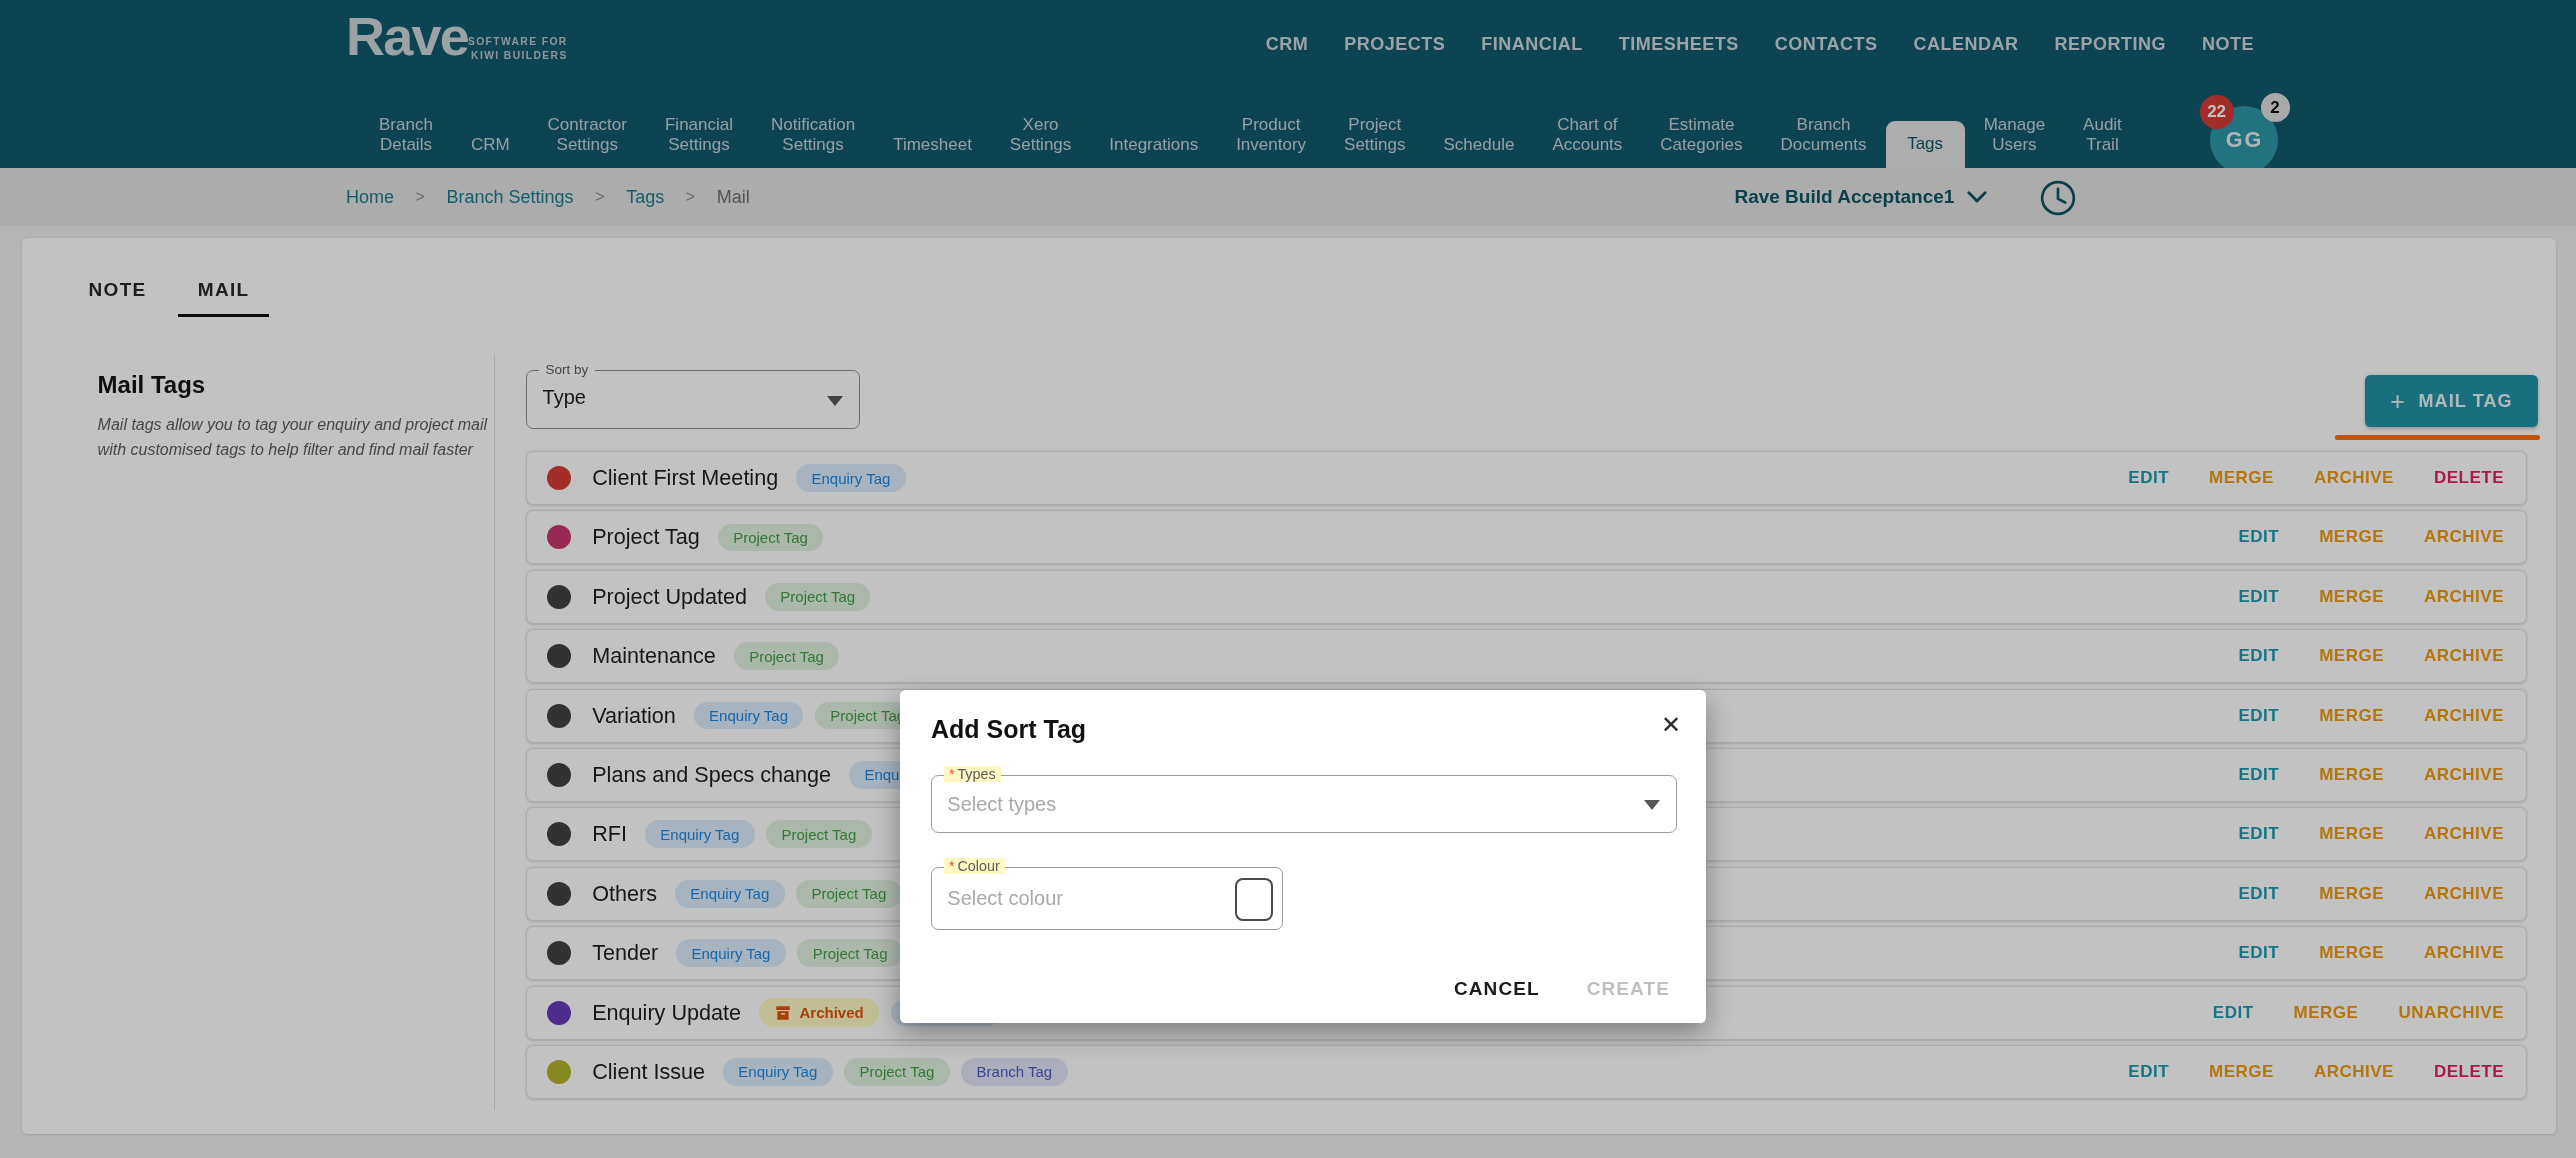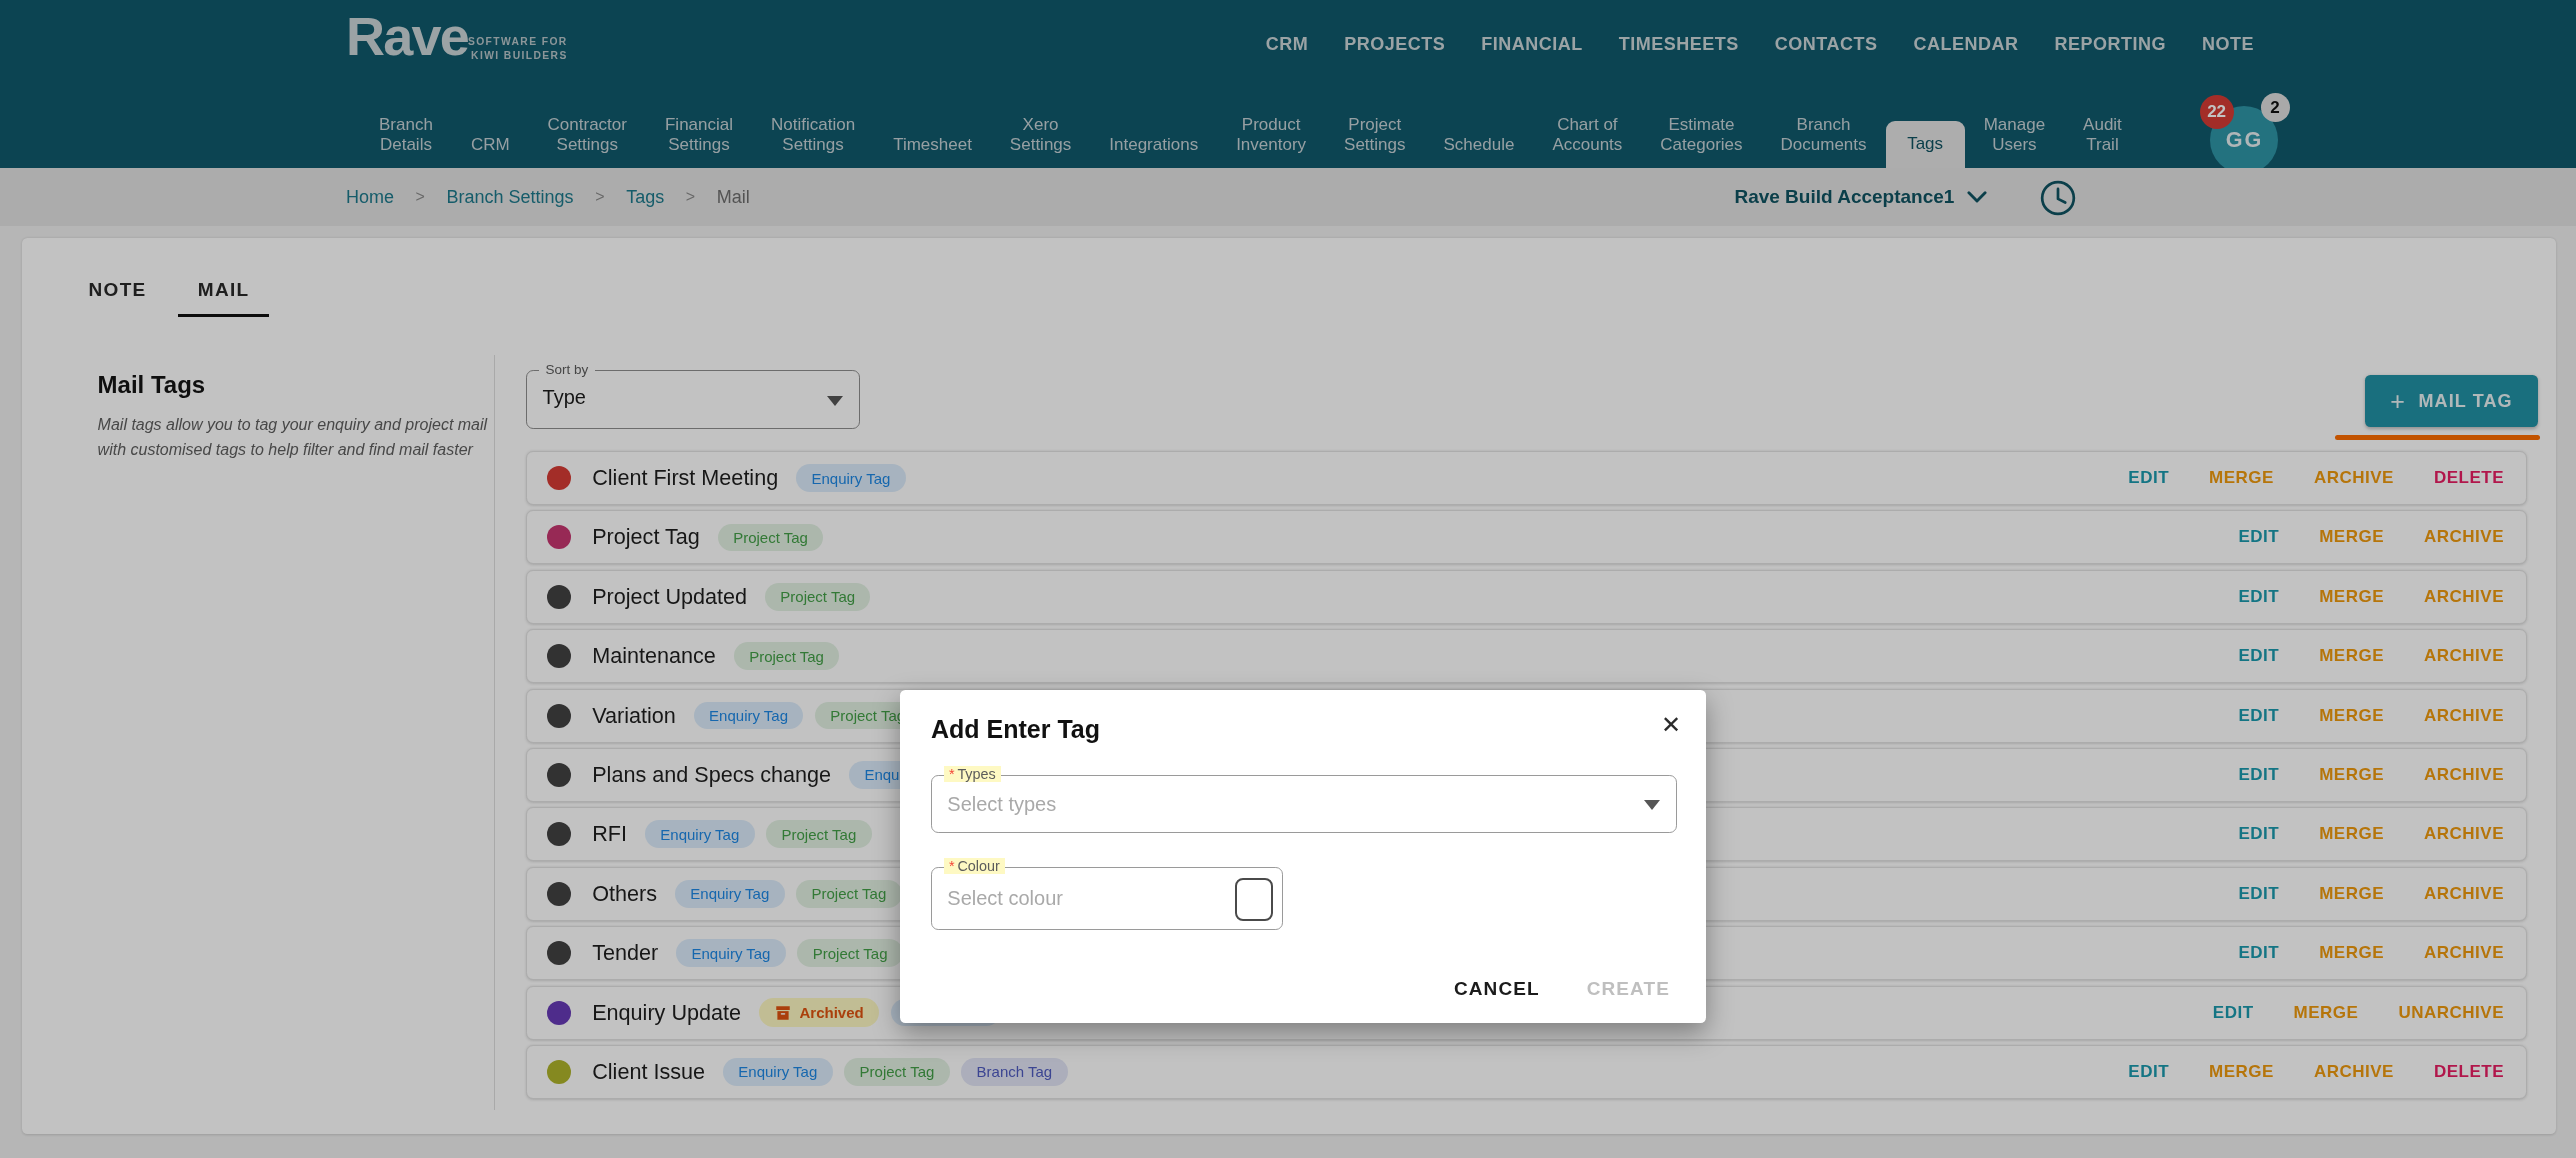--- a/index.html
+++ b/index.html
@@ -406,21 +406,21 @@
           <button class="action archive">ARCHIVE</button>
           <button class="action delete">DELETE</button>
         </span>
       </div>
     </div>
 </div>
 
 <div class="overlay"></div>
 
 <div class="modal">
-  <div class="modal-title">Add Enter Tag</div>
+  <div class="modal-title">Add Sort Tag</div>
   <button class="modal-close">✕</button>
 
   <div class="field field-types">
     <span class="field-label"><span class="req">*</span><span>Types</span></span>
     <input type="text" readonly="" placeholder="Select types" style="">
     <span class="tri-down"></span>
   </div>
 
   <div class="field field-colour">
     <span class="field-label"><span class="req">*</span><span>Colour</span></span>

